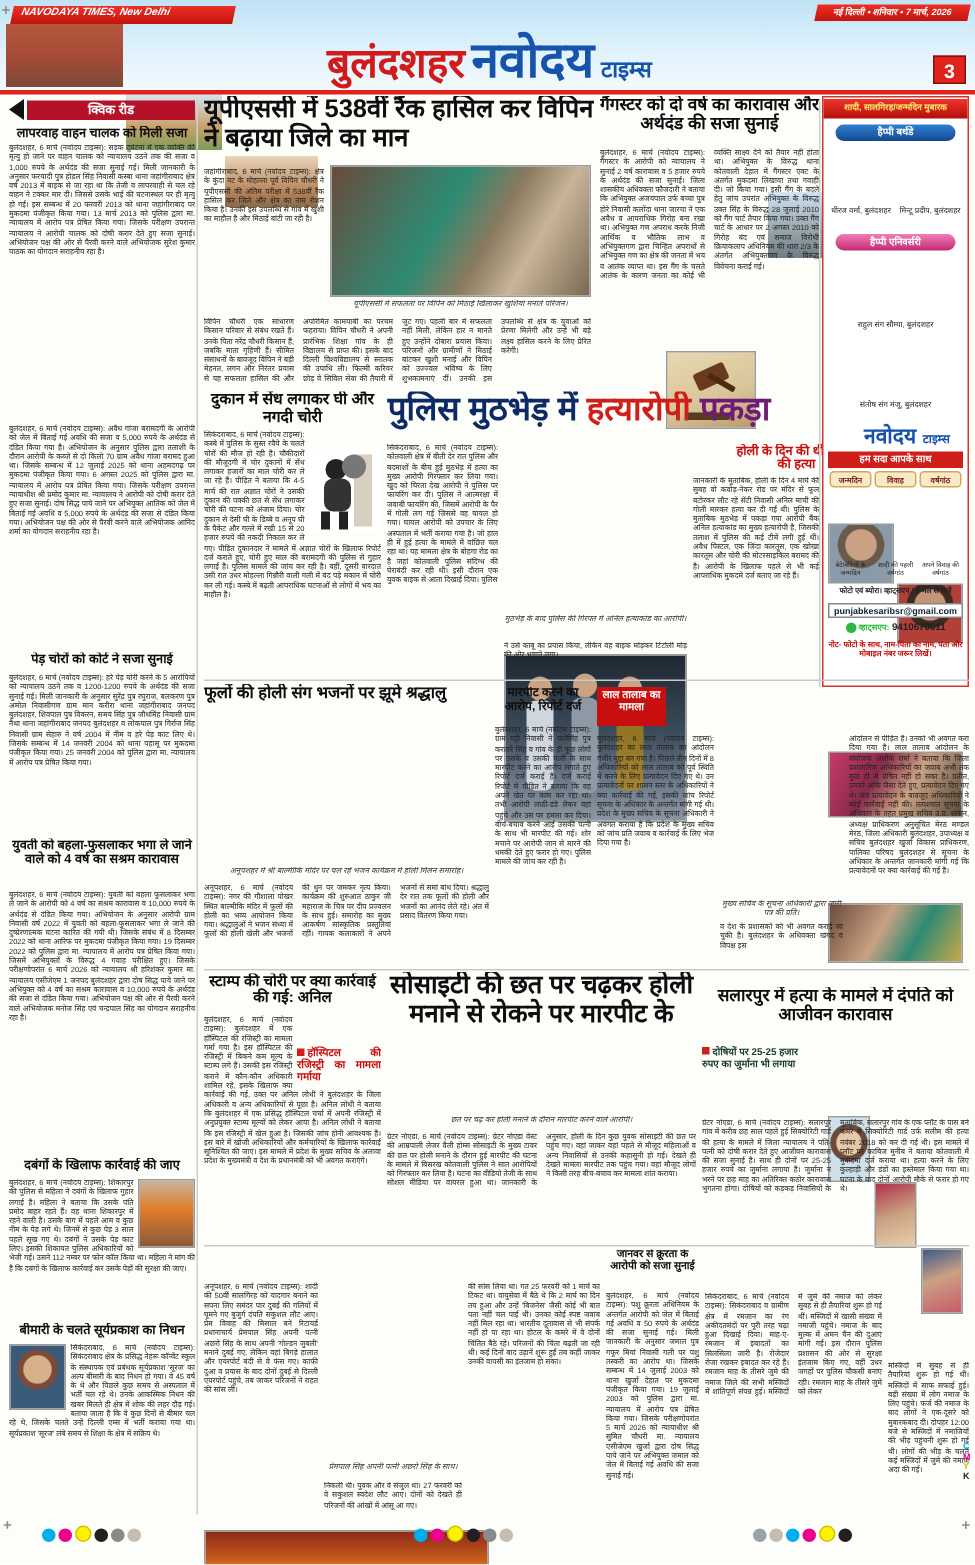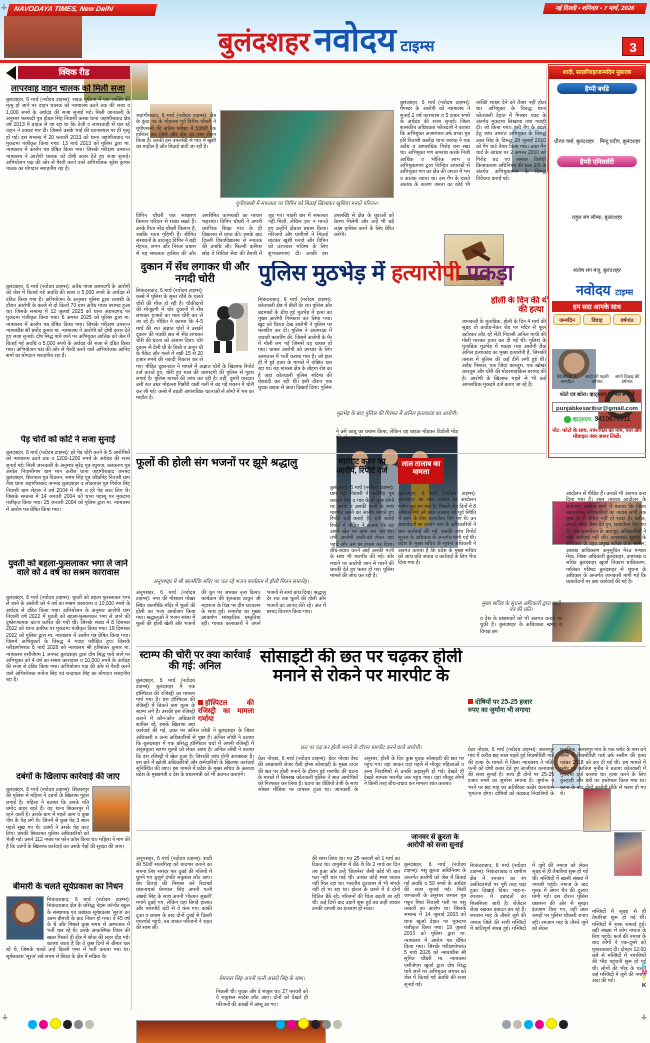--- a/index.html
+++ b/index.html
@@ -62,26 +62,26 @@
 
     <div class="abs" style="left:218px;top:16px;width:330px;height:42px;white-space:nowrap;">
       <span class="city-title" style="font-size:27px;">बुलंदशहर</span>
       <span class="nav-title" style="font-size:33px;">नवोदय</span>
       <span class="nav-title" style="font-size:15px;">टाइम्स</span>
     </div>
     <div class="abs pgnum" style="left:622px;top:37px;width:22px;height:19px;font-size:13px;line-height:19px;">3</div>
   </div>
   <div class="abs redrule" style="left:0;top:60px;width:650px;height:2.5px;"></div>
 
-  <div class="abs" style="left:6px;top:66px;width:124px;height:14px;display:flex;">
+  <div class="abs" style="left:6px;top:66px;width:124px;height:14px;display:flex;align-items:center;">
     <span class="tri"></span>
     <span class="qrbox" style="flex:1;height:13px;font-size:8.5px;line-height:13px;margin-left:2px;">क्विक रीड</span>
   </div>
 
-  <div class="abs hl c" style="left:6px;top:84px;width:124px;height:11px;font-size:8.5px;text-decoration:underline;">लापरवाह वाहन चालक को मिली सजा</div>
+  <div class="abs hl c" style="left:6px;top:84px;width:124px;height:11px;font-size:8.5px;">लापरवाह वाहन चालक को मिली सजा</div>
   <div class="abs bd" style="left:6px;top:96px;width:124px;height:160px;">बुलंदशहर, 6 मार्च (नवोदय टाइम्स): सड़क दुर्घटना में एक व्यक्ति की मृत्यु हो जाने पर वाहन चालक को न्यायालय उठने तक की सजा व 1,000 रुपये के अर्थदंड की सजा सुनाई गई। मिली जानकारी के अनुसार फरयादी पुत्र होडल सिंह निवासी कस्बा थाना जहांगीराबाद क्षेत्र वर्ष 2013 में बाइक से जा रहा था कि तेजी व लापरवाही से चल रहे वाहन ने टक्कर मार दी। जिससे उसके भाई की घटनास्थल पर ही मृत्यु हो गई। इस सम्बन्ध में 20 फरवरी 2013 को थाना जहांगीराबाद पर मुकदमा पंजीकृत किया गया। 13 मार्च 2013 को पुलिस द्वारा मा. न्यायालय में आरोप पत्र प्रेषित किया गया। जिसके परीक्षण उपरान्त न्यायालय ने आरोपी चालक को दोषी करार देते हुए सजा सुनाई। अभियोजन पक्ष की ओर से पैरवी करने वाले अभियोजक सुरेश कुमार पाठक का योगदान सराहनीय रहा है।</div>
 
   <div class="abs bd" style="left:6px;top:283px;width:124px;height:150px;">बुलंदशहर, 6 मार्च (नवोदय टाइम्स): अवैध गांजा बरामदगी के आरोपी को जेल में बिताई गई अवधि की सजा व 5,000 रुपये के अर्थदंड से दंडित किया गया है। अभियोजन के अनुसार पुलिस द्वारा तलाशी के दौरान आरोपी के कब्जे से दो किलो 70 ग्राम अवैध गांजा बरामद हुआ था। जिसके सम्बन्ध में 12 जुलाई 2025 को थाना अहमदगढ़ पर मुकदमा पंजीकृत किया गया। 6 अगस्त 2025 को पुलिस द्वारा मा. न्यायालय में आरोप पत्र प्रेषित किया गया। जिसके परीक्षण उपरान्त न्यायाधीश श्री प्रमोद कुमार मा. न्यायालय ने आरोपी को दोषी करार देते हुए सजा सुनाई। दोष सिद्ध पाये जाने पर अभियुक्त आतिक को जेल में बिताई गई अवधि व 5,000 रुपये के अर्थदंड की सजा से दंडित किया गया। अभियोजन पक्ष की ओर से पैरवी करने वाले अभियोजक आनिद शर्मा का योगदान सराहनीय रहा है।</div>
 
   <div class="abs hl c" style="left:6px;top:435px;width:124px;height:12px;font-size:8.5px;">पेड़ चोरों को कोर्ट ने सजा सुनाई</div>
   <div class="abs bd" style="left:6px;top:449px;width:124px;height:108px;">बुलंदशहर, 6 मार्च (नवोदय टाइम्स): हरे पेड़ चोरी करने के 5 आरोपियों को न्यायालय उठने तक व 1200-1200 रुपये के अर्थदंड की सजा सुनाई गई। मिली जानकारी के अनुसार सुरेंद्र पुत्र रघुराज, बलकरण पुत्र अमोल निवासीगण ग्राम मान करीरा थाना जहांगीराबाद जनपद बुलंदशहर, शिवपाल पुत्र विकरन, समय सिंह पुत्र जौधमिंह निवासी ग्राम नैथा थाना जहांगीराबाद जनपद बुलंदशहर व लोकपाल पुत्र गिर्राज सिंह निवासी ग्राम सेहारु ने वर्ष 2004 में नीम व हरे पेड़ काट लिए थे। जिसके सम्बन्ध में 14 जनवरी 2004 को थाना पहासू पर मुकदमा पंजीकृत किया गया। 25 जनवरी 2004 को पुलिस द्वारा मा. न्यायालय में आरोप पत्र प्रेषित किया गया।</div>
 
   <div class="abs hl c" style="left:6px;top:559px;width:124px;height:33px;font-size:8.5px;">युवती को बहला-फुसलाकर भगा ले जाने वाले को 4 वर्ष का सश्रम कारावास</div>
   <div class="abs bd" style="left:6px;top:594px;width:124px;height:176px;">बुलंदशहर, 6 मार्च (नवोदय टाइम्स): युवती को बहला फुसलाकर भगा ले जाने के आरोपी को 4 वर्ष का सश्रम कारावास व 10,000 रुपये के अर्थदंड से दंडित किया गया। अभियोजन के अनुसार आरोपी ग्राम निवासी वर्ष 2022 में युवती को बहला-फुसलाकर भगा ले जाने की दुष्प्रेरणात्मक घटना कारित की गयी थी। जिसके संबंध में 8 दिसम्बर 2022 को थाना आरिफ पर मुकदमा पंजीकृत किया गया। 19 दिसम्बर 2022 को पुलिस द्वारा मा. न्यायालय में आरोप पत्र प्रेषित किया गया। जिसमें अभियुक्तों के विरुद्ध 4 गवाह परीक्षित हुए। जिसके परीक्षणोपरांत 6 मार्च 2026 को न्यायालय श्री हरिशंकर कुमार मा. न्यायालय एसीजेएम 1 जनपद बुलंदशहर द्वारा दोष सिद्ध पाये जाने पर अभियुक्त को 4 वर्ष का सश्रम कारावास व 10,000 रुपये के अर्थदंड की सजा से दंडित किया गया। अभियोजन पक्ष की ओर से पैरवी करने वाले अभियोजक मनोज सिंह एवं चन्द्रपाल सिंह का योगदान सराहनीय रहा है।</div>
 
@@ -92,25 +92,27 @@
   </div>
 
   <div class="abs hl c" style="left:6px;top:882px;width:124px;height:12px;font-size:8.5px;">बीमारी के चलते सूर्यप्रकाश का निधन</div>
   <div class="abs bd" style="left:6px;top:896px;width:124px;height:110px;">
     <span class="photo" style="float:left;width:36px;height:42px;margin:0 3px 2px 0;background:radial-gradient(circle at 50% 38%,#d8b08a 0 9px,#7a4a3a 10px 13px,#3a5a7a 14px);"></span>
     <span>सिकंदराबाद, 6 मार्च (नवोदय टाइम्स): सिकंदराबाद क्षेत्र के प्रसिद्ध नेहरू कॉन्वेंट स्कूल के संस्थापक एवं प्रबंधक सूर्यप्रकाश 'सूरज' का अल्प बीमारी के बाद निधन हो गया। वे 45 वर्ष के थे और पिछले कुछ समय से अस्पताल में भर्ती चल रहे थे। उनके आकस्मिक निधन की खबर मिलते ही क्षेत्र में शोक की लहर दौड़ गई। बताया जाता है कि वे कुछ दिनों से बीमार चल रहे थे, जिसके चलते उन्हें दिल्ली एम्स में भर्ती कराया गया था। सूर्यप्रकाश 'सूरज' लंबे समय से शिक्षा के क्षेत्र में सक्रिय थे।</span>
   </div>
 
   <div class="abs colrule" style="left:131px;top:66px;width:1px;height:944px;"></div>
 
+  <div class="abs hl" style="left:136px;top:64px;width:260px;height:46px;font-size:17px;">यूपीएससी में 538वीं रैंक हासिल कर विपिन ने बढ़ाया जिले का मान</div>
   <div class="abs bd" style="left:136px;top:112px;width:80px;height:86px;">जहांगीराबाद, 6 मार्च (नवोदय टाइम्स): क्षेत्र के कुंदा नट के मोहल्ला पूर्व विपिन चौधरी ने यूपीएससी की अंतिम परीक्षा में 538वीं रैंक हासिल कर जिले और क्षेत्र का नाम रोशन किया है। उनकी इस उपलब्धि से गांव में खुशी का माहौल है और मिठाई बांटी जा रही है।</div>
   <div class="abs photo" style="left:220px;top:110px;width:174px;height:88px;background:linear-gradient(120deg,#6a4a3a 0%,#3f7a66 30%,#2e8a72 42%,#8a7a5f 60%,#c8b49a 75%,#7a6a52 100%);"></div>
   <div class="abs cap" style="left:220px;top:200px;width:174px;height:9px;">यूपीएससी में सफलता पर विपिन को मिठाई खिलाकर खुशियां मनाते परिजन।</div>
   <div class="abs bd cols4" style="left:136px;top:212px;width:258px;height:46px;">विपिन चौधरी एक साधारण किसान परिवार से संबंध रखते हैं। उनके पिता नरेंद्र चौधरी किसान हैं, जबकि माता गृहिणी हैं। सीमित संसाधनों के बावजूद विपिन ने बड़ी मेहनत, लगन और निरंतर प्रयास से यह सफलता हासिल की और अपरिमित कामयाबी का परचम फहराया। विपिन चौधरी ने अपनी प्रारंभिक शिक्षा गांव के ही विद्यालय से प्राप्त की। इसके बाद दिल्ली विश्वविद्यालय से स्नातक की उपाधि ली। फिल्मी करियर छोड़ वे सिविल सेवा की तैयारी में जुट गए। पहली बार में सफलता नहीं मिली, लेकिन हार न मानते हुए उन्होंने दोबारा प्रयास किया। परिजनों और ग्रामीणों ने मिठाई बांटकर खुशी मनाई और विपिन को उज्ज्वल भविष्य के लिए शुभकामनाएं दीं। उनकी इस उपलब्धि से क्षेत्र के युवाओं को प्रेरणा मिलेगी और उन्हें भी बड़े लक्ष्य हासिल करने के लिए प्रेरित करेगी।</div>
 
+  <div class="abs hl c" style="left:400px;top:64px;width:146px;height:33px;font-size:11.5px;">गैंगस्टर को दो वर्ष का कारावास और अर्थदंड की सजा सुनाई</div>
   <div class="abs bd cols2" style="left:400px;top:99px;width:146px;height:182px;">बुलंदशहर, 6 मार्च (नवोदय टाइम्स): गैंगस्टर के आरोपी को न्यायालय ने सुनाई 2 वर्ष कारावास व 5 हजार रुपये के अर्थदंड की सजा सुनाई। जिला शासकीय अधिवक्ता फौजदारी ने बताया कि अभियुक्त अजयपाल उर्फ बच्चा पुत्र होरे निवासी कलोंदा थाना जारचा ने एक अवैध व आपराधिक गिरोह बना रखा था। अभियुक्त गण अपराध करके निजी आर्थिक व भौतिक लाभ व अभियुक्तगण द्वारा चिन्हित अपराधों से अभियुक्त गण का क्षेत्र की जनता में भय व आतंक व्याप्त था। इस गैंग के चलते आतंक के कारण जनता का कोई भी व्यक्ति साक्ष्य देने को तैयार नहीं होता था। अभियुक्त के विरुद्ध थाना कोतवाली देहात में गैंगस्टर एक्ट के अंतर्गत मुकदमा लिखाया तथा गवाही दी। जो किया गया। इसी गैंग के बदले हेतु जांच उपरांत अभियुक्त के विरुद्ध उक्त सिंह के विरुद्ध 28 जुलाई 2010 को गैंग चार्ट तैयार किया गया। उक्त गैंग चार्ट के आधार पर 2 अगस्त 2010 को गिरोह बंद एवं समाज विरोधी क्रियाकलाप अधिनियम की धारा 2/3 के अंतर्गत अभियुक्तगण के विरुद्ध विवेचना कराई गई।</div>
   <div class="abs photo" style="left:444px;top:146px;width:60px;height:52px;background:linear-gradient(160deg,#e8d8b0 0%,#d9c49a 60%,#b89a6a 100%);">
     <svg width="58" height="50" viewBox="0 0 58 50">
       <rect x="18" y="10" width="22" height="12" rx="2" fill="#6a3a1e" transform="rotate(-25 29 16)"></rect>
       <rect x="26" y="18" width="20" height="4" rx="1" fill="#4a2a14" transform="rotate(30 36 20)"></rect>
       <rect x="12" y="40" width="30" height="5" rx="2" fill="#5a3a22"></rect>
     </svg>
   </div>
 
   <div class="abs hl c" style="left:136px;top:261px;width:118px;height:24px;font-size:10.5px;">दुकान में सेंध लगाकर घी और नगदी चोरी</div>
@@ -219,20 +221,21 @@
   <div class="abs bd" style="left:136px;top:677px;width:118px;height:150px;">
     <span class="kick-red" style="float:right;width:56px;font-size:7px;margin:22px 0 2px 3px;"><span class="sq"></span><span>हॉस्पिटल की रजिस्ट्री का मामला गर्माया</span></span>
     <span>बुलंदशहर, 6 मार्च (नवोदय टाइम्स): बुलंदशहर में एक हॉस्पिटल की रजिस्ट्री का मामला गर्मा गया है। इस हॉस्पिटल की रजिस्ट्री में बिकने कम मूल्य के स्टाम्प लगे हैं। उसकी इस रजिस्ट्री कराने में कौन-कौन अधिकारी शामिल रहे, इसके खिलाफ क्या कार्रवाई की गई, उक्त पर अनिल लोधी ने बुलंदशहर के जिला अधिकारी व अन्य अधिकारियों से पूछा है। अनिल लोधी ने बताया कि बुलंदशहर में एक प्रसिद्ध हॉस्पिटल चर्चा में अपनी रजिस्ट्री में अनुप्रयुक्त स्टाम्प मूल्यों को लेकर आया है। अनिल लोधी ने बताया कि इस रजिस्ट्री में खेल हुआ है। जिसकी जांच होनी आवश्यक है। इस बारे में खोजी अधिकारियों और कर्मचारियों के खिलाफ कार्रवाई सुनिश्चित की जाए। इस मामले में प्रदेश के मुख्य सचिव के अलावा प्रदेश के मुख्यमंत्री व देश के प्रधानमंत्री को भी अवगत कराएंगे।</span>
   </div>
 
   <div class="abs hl c" style="left:258px;top:648px;width:206px;height:34px;font-size:17px;">सोसाइटी की छत पर चढ़कर होली मनाने से रोकने पर मारपीट के मामले में सात अरेस्ट</div>
 
   <div class="abs cap" style="left:258px;top:744px;width:206px;height:9px;">छत पर चढ़ कर होली मनाने के दौरान मारपीट करने वाले आरोपी।</div>
   <div class="abs bd cols2" style="left:258px;top:755px;width:206px;height:72px;">ग्रेटर नोएडा, 6 मार्च (नवोदय टाइम्स): ग्रेटर नोएडा वेस्ट की आम्रपाली लेजर वैली होम्स सोसाइटी के मुख्य टावर की छत पर होली मनाने के दौरान हुई मारपीट की घटना के मामले में बिसरख कोतवाली पुलिस ने सात आरोपियों को गिरफ्तार कर लिया है। घटना का वीडियो तेजी के साथ सोशल मीडिया पर वायरल हुआ था। जानकारी के अनुसार, होली के दिन कुछ युवक सोसाइटी की छत पर पहुंच गए। वहां जाकर वहां पहले से मौजूद महिलाओं व अन्य निवासियों से उनकी कहासुनी हो गई। देखते ही देखते मामला मारपीट तक पहुंच गया। वहां मौजूद लोगों ने किसी तरह बीच-बचाव कर मामला शांत कराया।</div>
 
+  <div class="abs hl c" style="left:468px;top:658px;width:178px;height:36px;font-size:11.5px;">सलारपुर में हत्या के मामले में दंपति को आजीवन कारावास</div>
   <div class="abs" style="left:468px;top:698px;width:72px;height:42px;font-size:6.5px;font-weight:bold;color:#143a2a;line-height:1.3;"><span class="sq"></span><span>दोषियों पर 25-25 हजार रुपए का जुर्माना भी लगाया</span></div>
 
   <div class="abs bd cols2" style="left:468px;top:746px;width:178px;height:84px;">ग्रेटर नोएडा, 6 मार्च (नवोदय टाइम्स): सलारपुर गांव में करीब छह साल पहले हुई सिक्योरिटी गार्ड की हत्या के मामले में जिला न्यायालय ने पति-पत्नी को दोषी करार देते हुए आजीवन कारावास की सजा सुनाई है। साथ ही दोनों पर 25-25 हजार रुपये का जुर्माना लगाया है। जुर्माना न भरने पर छह माह का अतिरिक्त कठोर कारावास भुगतना होगा। दोषियों को कड़कड़ निवासियों के मुताबिक, सलारपुर गांव के एक प्लॉट के पास बने कमरे में सिक्योरिटी गार्ड उर्फ सलीम की हत्या नवंबर 2018 को कर दी गई थी। इस मामले में प्लॉट पर काबिज मुनीब ने बताया कोतवाली में मुकदमा दर्ज कराया था। हत्या करने के लिए कुल्हाड़ी और डंडों का इस्तेमाल किया गया था। घटना के बाद दोनों आरोपी मौके से फरार हो गए थे।</div>
 
   <div class="abs hrule" style="left:136px;top:830px;width:510px;height:1px;"></div>
   <div class="abs bd" style="left:136px;top:855px;width:76px;height:152px;">अनूपशहर, 6 मार्च (नवोदय टाइम्स): शादी की 50वीं सालगिरह को यादगार बनाने का सपना लिए समंदर पार दुबई की गलियों में घूमने गए बुजुर्ग दंपति सकुशल लौट आए। प्रेम विवाह की मिसाल बने रिटायर्ड प्रधानाचार्य प्रेमपाल सिंह अपनी पत्नी अछरो सिंह के साथ अपनी 'गोल्डन जुबली' मनाने दुबई गए, लेकिन वहां बिगड़े हालात और एयरपोर्ट बंदी से वे फंस गए। काफी दुआ व प्रयास के बाद दोनों दुबई से दिल्ली एयरपोर्ट पहुंचे, तब जाकर परिजनों ने राहत की सांस ली।</div>
 
   <div class="abs cap" style="left:216px;top:975px;width:92px;height:11px;">प्रेमपाल सिंह अपनी पत्नी अछरो सिंह के साथ।</div>
   <div class="abs bd" style="left:216px;top:988px;width:92px;height:20px;">निकली थी। युवक और वे संजुल था। 27 फरवरी को वे सकुशल स्वदेश लौट आए। दोनों को देखते ही परिजनों की आंखों में आंसू आ गए।</div>
   <div class="abs bd" style="left:312px;top:855px;width:88px;height:152px;">की सांस लिया था। गत 25 फरवरी को 1 मार्च का टिकट था। वायुसेवा में बैठे थे कि 2 मार्च का दिन तय हुआ और उन्हें 'बिजनेस' जैसी कोई भी बात पता नहीं चल पाई थी। उनका कोई स्पष्ट जवाब नहीं मिल रहा था। भारतीय दूतावास से भी संपर्क नहीं हो पा रहा था। होटल के कमरे में वे दोनों चिंतित बैठे रहे। परिजनों की चिंता बढ़ती जा रही थी। कई दिनों बाद उड़ानें शुरू हुईं तब कहीं जाकर उनकी वापसी का इंतजाम हो सका।</div>

